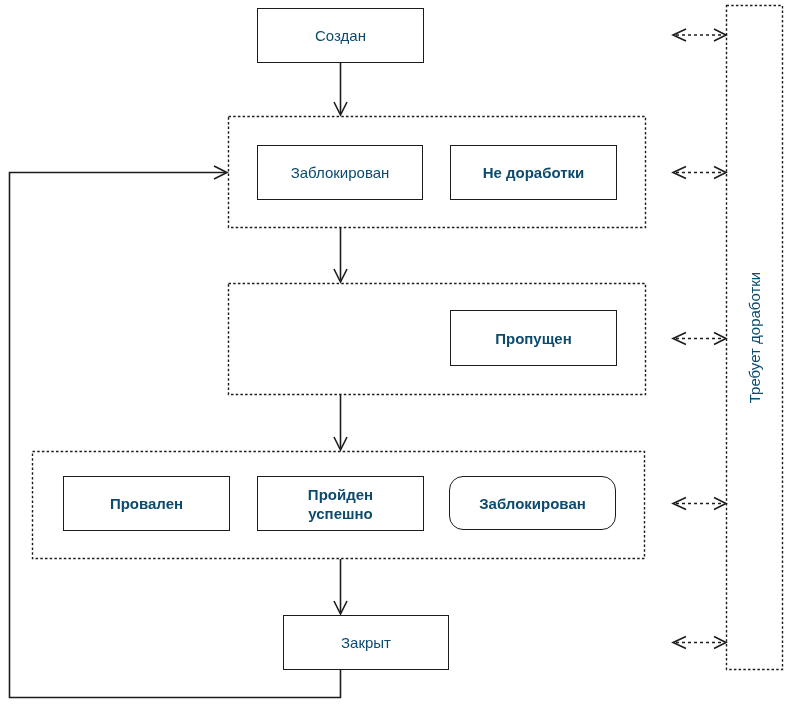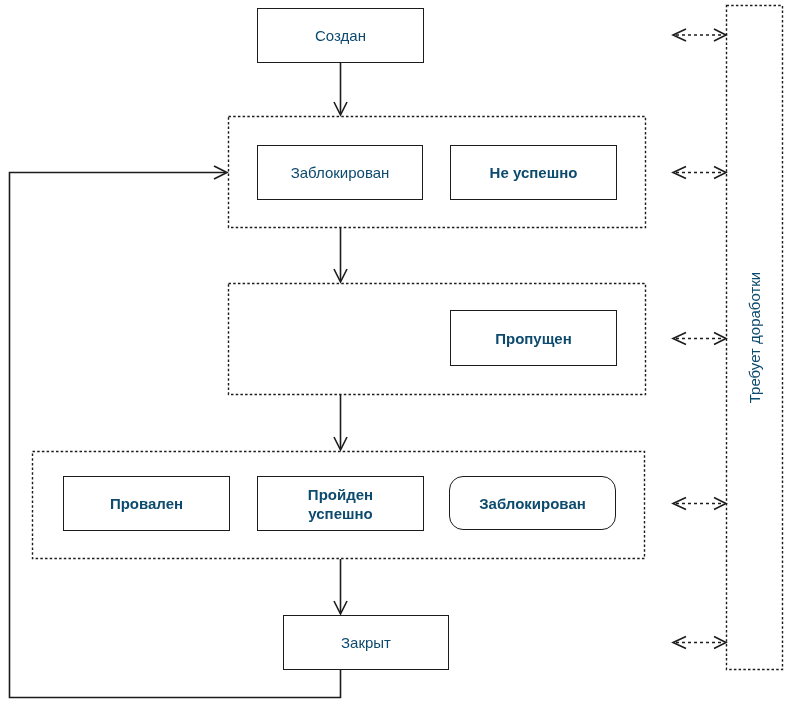--- a/index.html
+++ b/index.html
@@ -111,21 +111,21 @@
 
   <div class="node" style="left:257px; top:8px; width:167px; height:55px;">
     <span>Создан</span>
   </div>
 
   <div class="node" style="left:257px; top:145px; width:166px; height:55px;">
     <span>Заблокирован</span>
   </div>
 
   <div class="node bold" style="left:450px; top:145px; width:167px; height:55px;">
-    <span>Не успешно</span>
+    <span>Не доработки</span>
   </div>
 
 
   <div class="node bold" style="left:450px; top:310px; width:167px; height:56px;text-align:right;">
     <span>Пропущен</span>
   </div>
 
   <div class="node bold" style="left:257px; top:476px; width:167px; height:55px;">
     <span style="max-width:110px;">Пройден успешно</span>
   </div>

